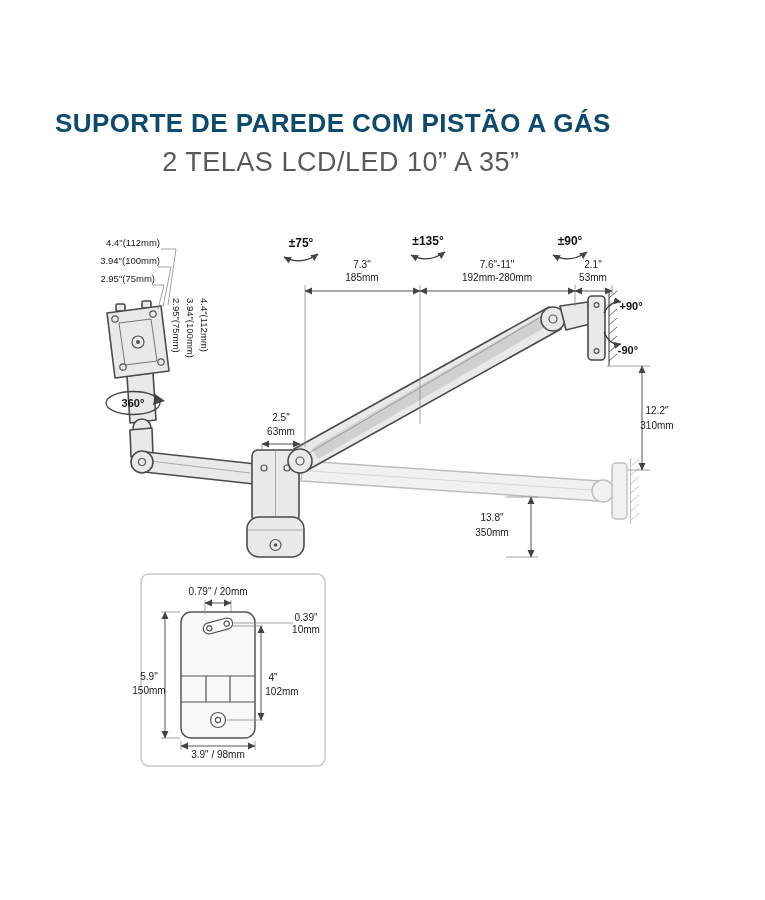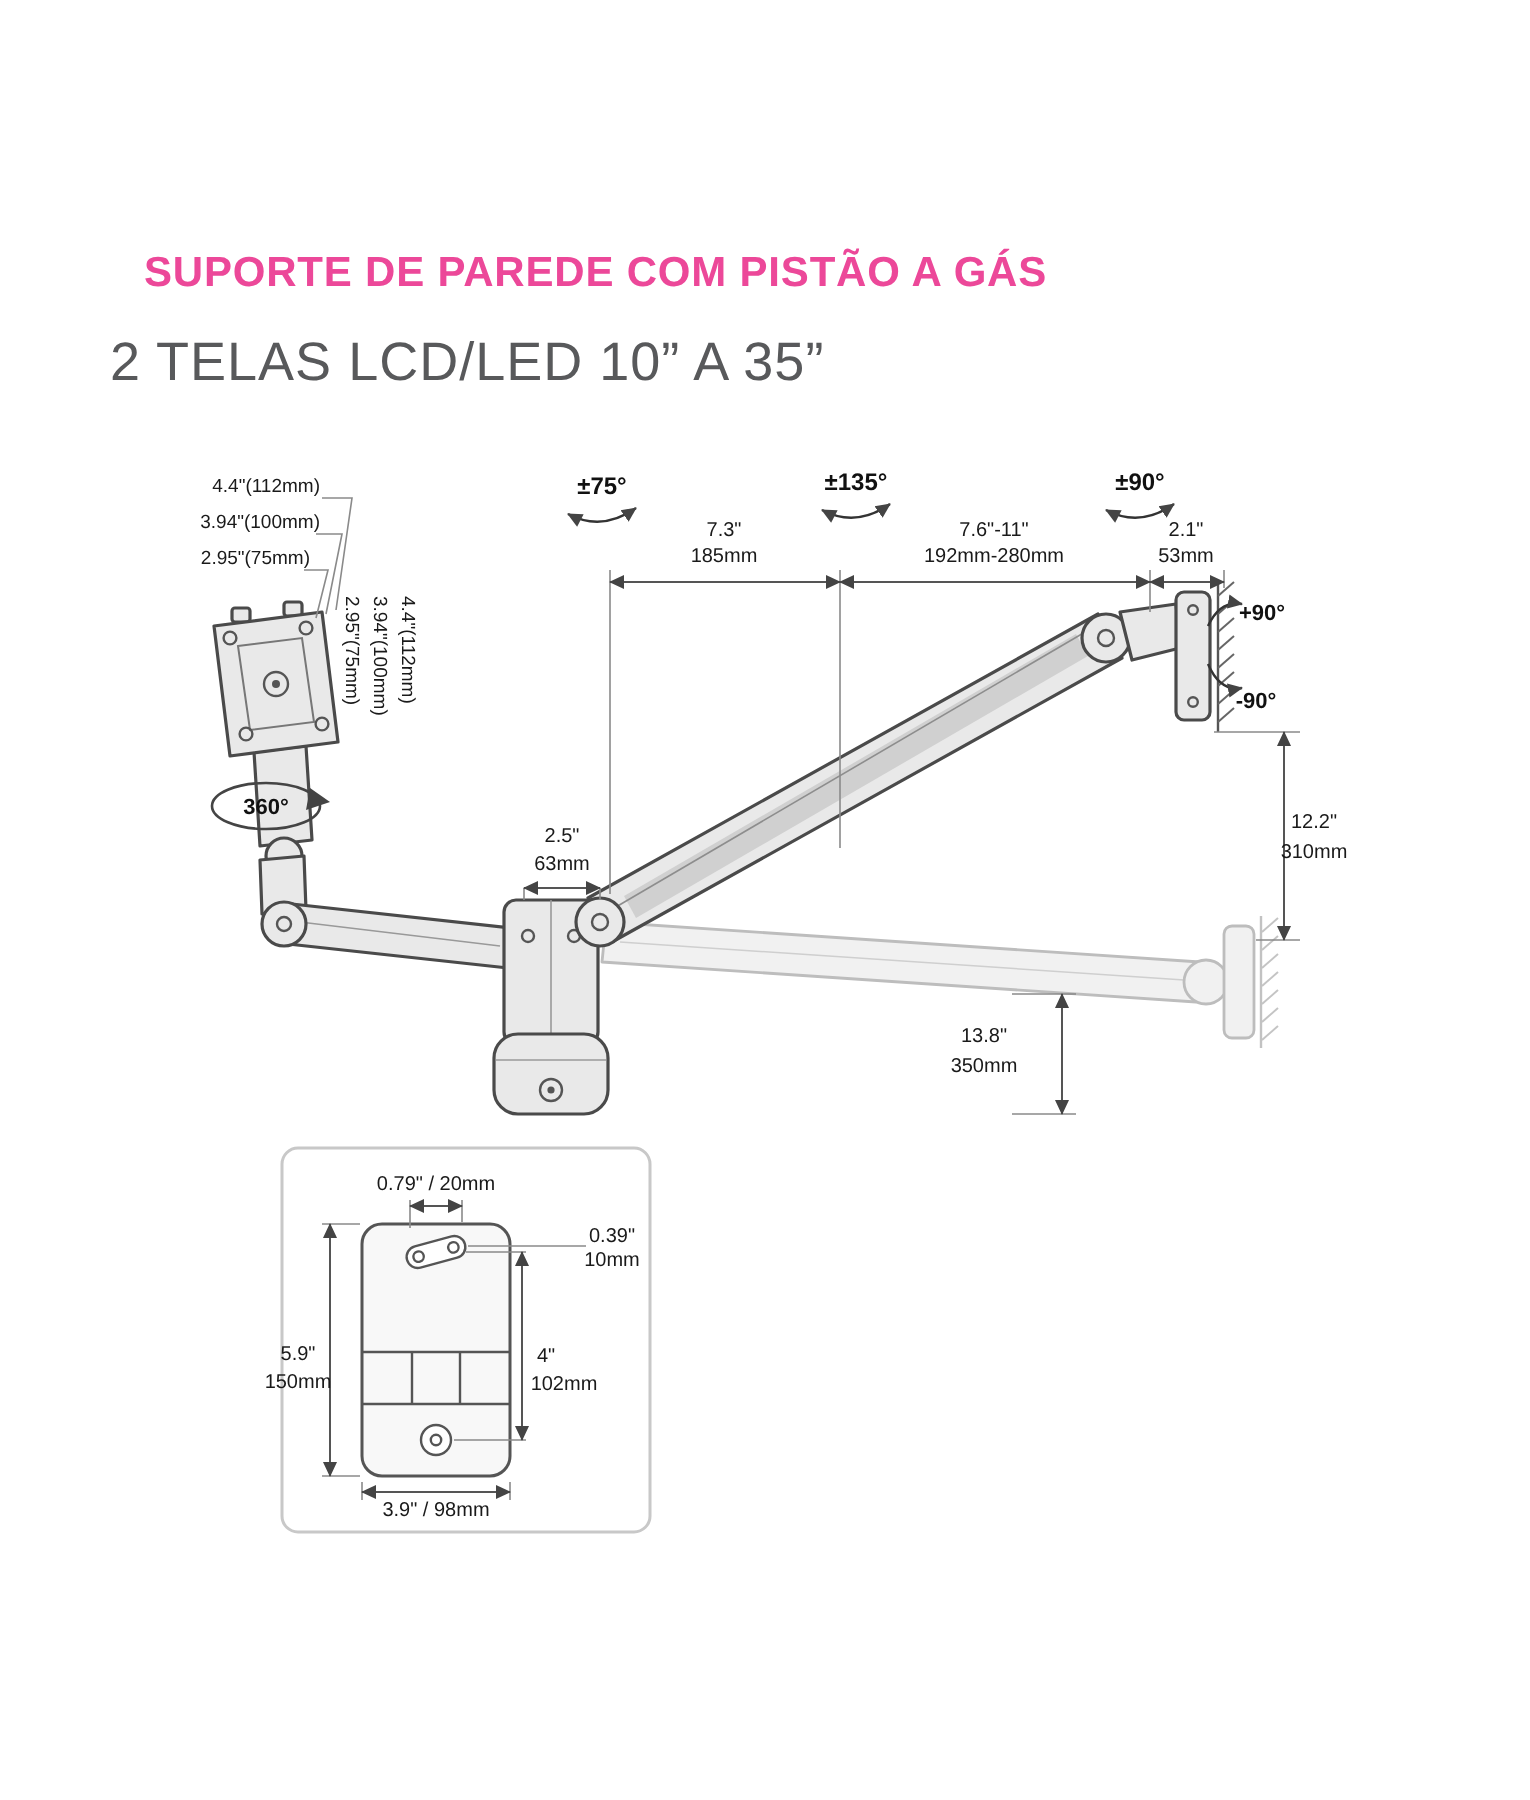--- a/index.html
+++ b/index.html
@@ -1,20 +1,20 @@
 <!DOCTYPE html>
 <html><head>
 <meta charset="utf-8">
 <style>
   html,body{margin:0;padding:0;background:#fff;}
   .page{position:relative;width:765px;height:900px;background:#ffffff;overflow:hidden;
         font-family:"Liberation Sans",sans-serif;}
   .header{position:absolute;left:55px;top:108px;}
-  .title{margin:17px;font-size:21px;font-weight:bold;letter-spacing:.4px;color:#ec4899;}
-  .subtitle{margin:8px 0 0 0;font-size:27px;font-weight:400;letter-spacing:.5px;color:#58595b;}
+  .title{margin:0;font-size:26px;font-weight:bold;letter-spacing:.4px;color:#0c4a6e;}
+  .subtitle{margin:8px 0 0 16px;font-size:27px;font-weight:400;letter-spacing:.5px;color:#58595b;text-align:center;}
   svg{position:absolute;left:0;top:210px;}
   .part{fill:#e9e9e9;stroke:#4a4a4a;stroke-width:1.6;stroke-linejoin:round;}
   .ghost{fill:#f1f1f1;stroke:#bdbdbd;stroke-width:1.4;stroke-linejoin:round;}
   .detail{fill:none;stroke:#555;stroke-width:1.2;}
   .thin{stroke:#999;stroke-width:.8;fill:none;}
   .dline{stroke:#555;stroke-width:1;fill:none;}
   .aline{stroke:#333;stroke-width:1.2;fill:none;}
   .ext{stroke:#8a8a8a;stroke-width:.8;fill:none;}
   .hatch{stroke:#666;stroke-width:1;}
   .hatch-ghost{stroke:#c4c4c4;stroke-width:1;}

